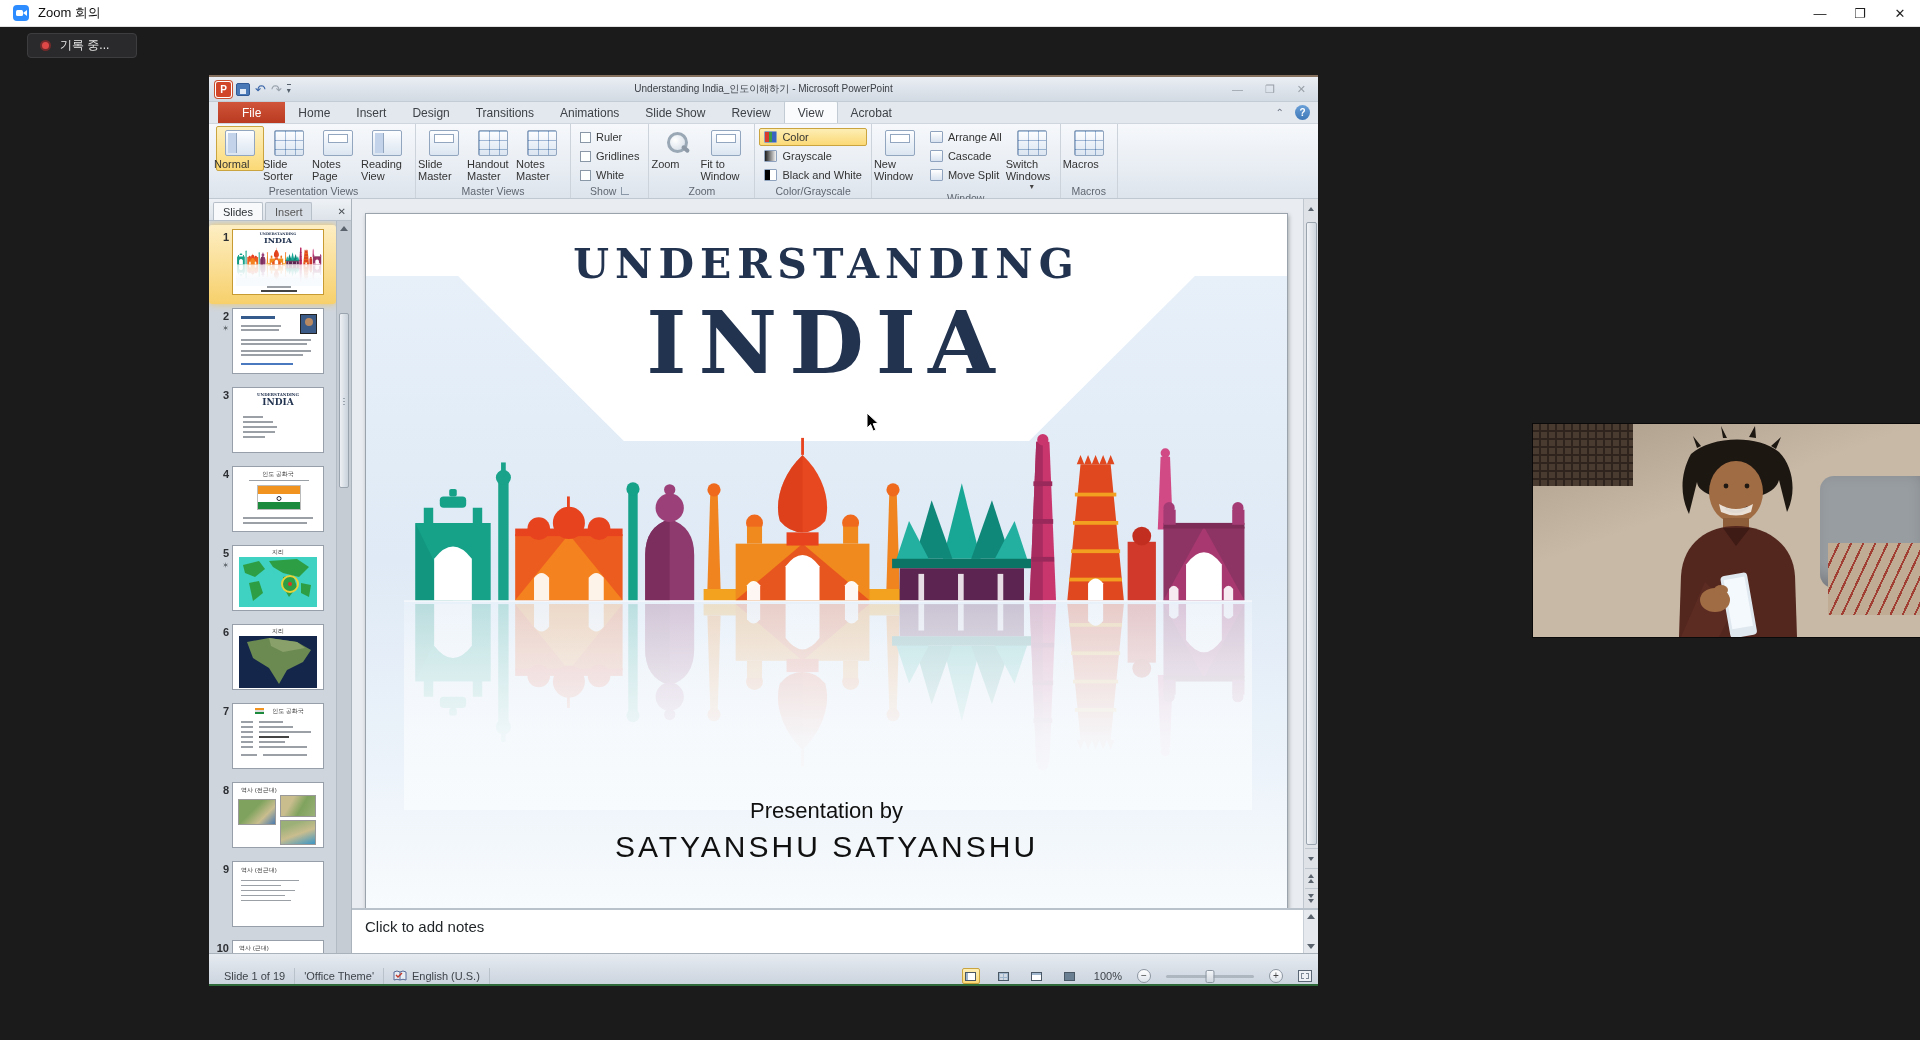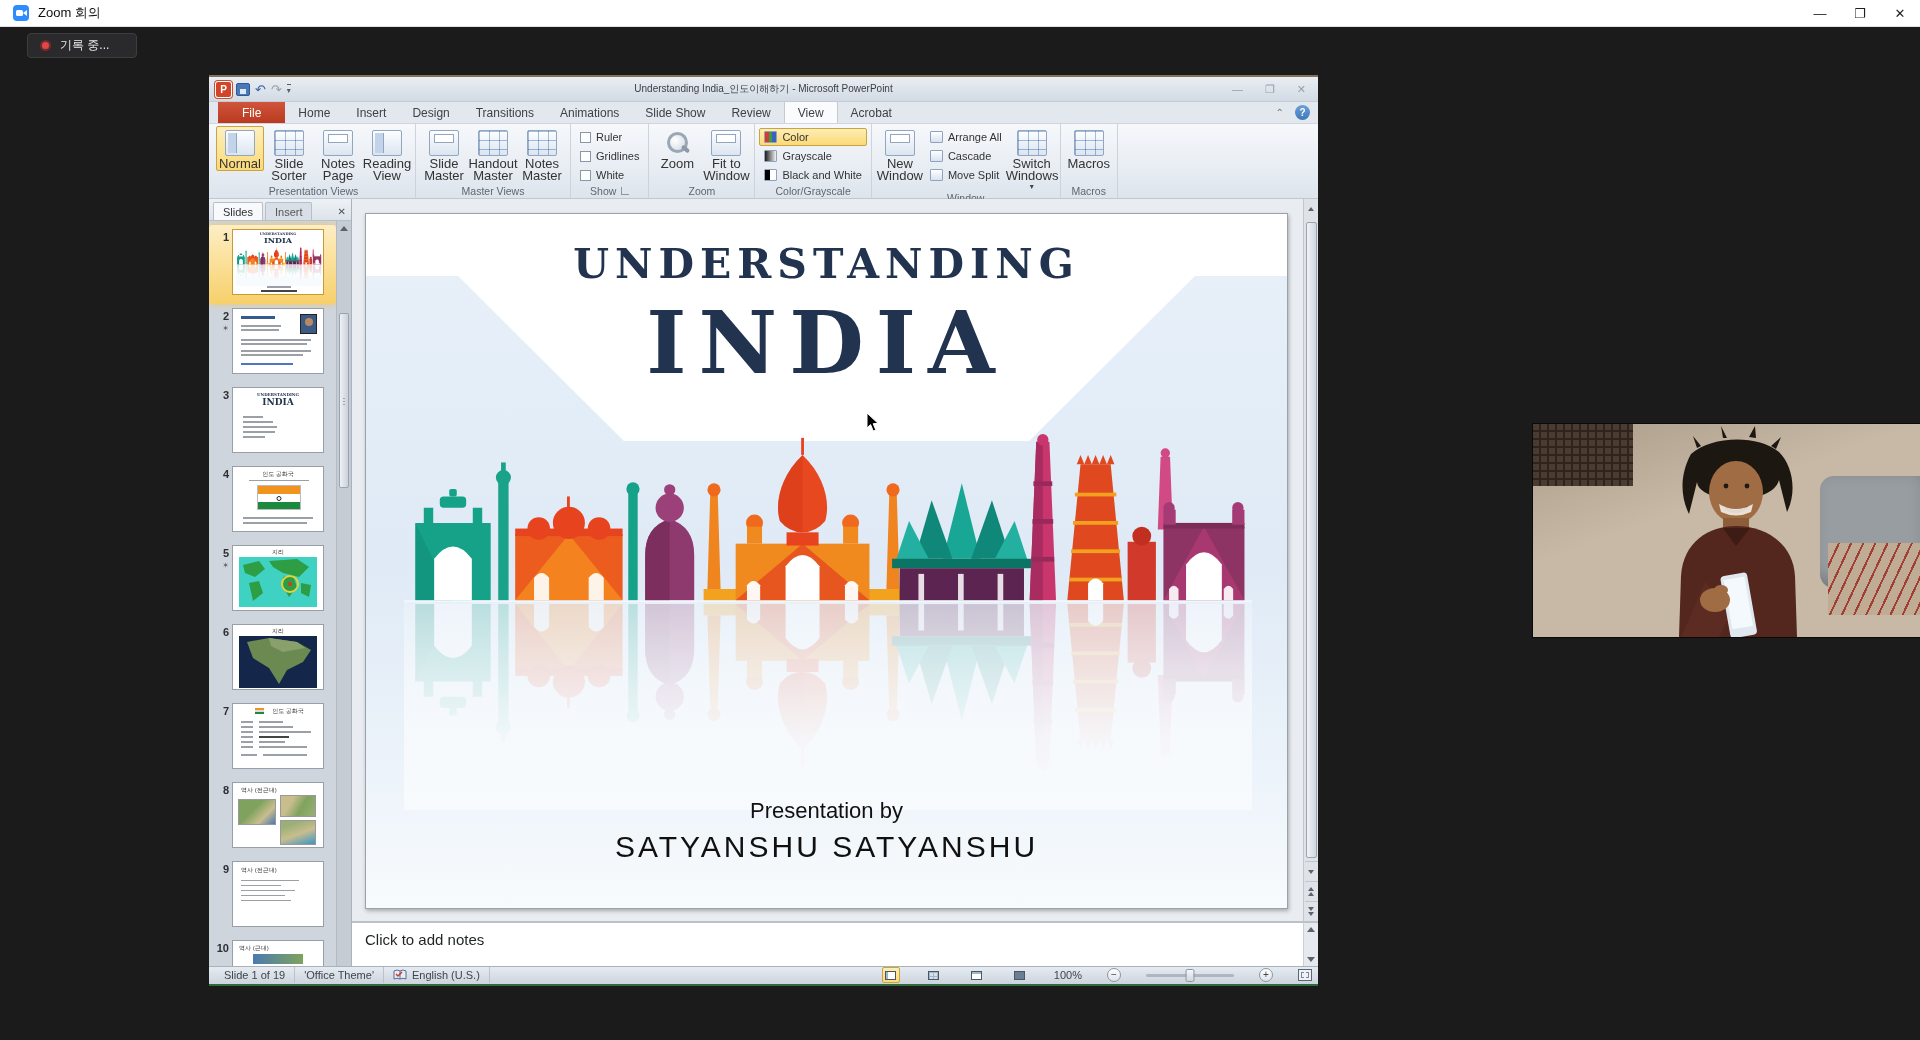--- a/index.html
+++ b/index.html
@@ -44,21 +44,21 @@
   .rgroup{display:flex;flex-direction:column;border-right:1px solid #ccd3db;padding:2px 4px 0;position:relative}
   .gbody{flex:1;display:flex;align-items:flex-start;gap:1px}
   .gcol{display:flex;flex-direction:column;gap:1px;padding-top:2px}
   .glabel{height:15px;text-align:center;font-size:10.5px;color:#5f6670;display:flex;align-items:center;justify-content:center;gap:5px}
   .rbig{width:48px;display:flex;flex-direction:column;align-items:center;padding-top:3px;border:1px solid transparent;border-radius:2px}
   .rbig.sel{background:linear-gradient(#fdf0c0,#fbd976);border-color:#c9a43f}
   .ric{width:30px;height:26px;background:linear-gradient(#fdfeff,#dbe5f1);border:1px solid #93a6c0;border-radius:2px;margin-bottom:2px;position:relative;overflow:hidden}
   .ric.v1::after{content:"";position:absolute;left:2px;top:2px;bottom:2px;width:8px;background:#c3d4ea;border-right:1px solid #93a6c0}
   .ric.v2{background-image:linear-gradient(#fdfeff,#dbe5f1),linear-gradient(90deg,#aac0da 1px,transparent 1px),linear-gradient(#aac0da 1px,transparent 1px);background-size:100% 100%,10px 9px,10px 9px;background-blend-mode:multiply}
   .ric.v3::after{content:"";position:absolute;left:4px;top:3px;right:4px;height:7px;background:#fff;border:1px solid #93a6c0}
-  .blbl{font-size:13px;color:#333;text-align:center;line-height:12px;width:52px}
+  .blbl{font-size:11px;color:#333;line-height:12px;width:52px}
   .rsm{display:flex;align-items:center;gap:5px;font-size:11px;color:#333;padding:1px 4px;height:18px;border:1px solid transparent;border-radius:2px}
   .rsm.sel{background:linear-gradient(#fdeeb5,#fbd976);border-color:#c9a43f}
   .ic14{width:13px;height:12px;background:linear-gradient(#fff,#d8e2ef);border:1px solid #8fa3bf;border-radius:1px;flex:none}
   .ic-color{background:linear-gradient(90deg,#d83a2c 0 34%,#3c9a46 34% 67%,#3a62c0 67%)}
   .ic-gray{background:linear-gradient(90deg,#1c1c1c,#f4f4f4)}
   .ic-bw{background:linear-gradient(90deg,#000 0 50%,#fff 50%)}
   .cb{width:11px;height:11px;border:1px solid #8a97a6;background:#fdfefe;flex:none}
   .dlg{width:8px;height:8px;border-left:1px solid #8a97a6;border-bottom:1px solid #8a97a6}
   .magnifier{width:26px;height:26px;position:relative;margin-bottom:2px}
   .magnifier::before{content:"";position:absolute;left:3px;top:2px;width:15px;height:15px;border:3px solid #9aa7b5;border-radius:50%;background:radial-gradient(circle at 35% 35%,#fff,#cfd9e4)}
@@ -100,23 +100,23 @@
   .s-author{position:absolute;top:616px;width:100%;text-align:center;font-size:30px;letter-spacing:3px;color:#101010}
   .vscroll{position:absolute;right:0;top:0;bottom:0;width:15px;background:#dfe3e8;border-left:1px solid #c0c7cf;display:flex;flex-direction:column;align-items:center}
   .vs-thumb{width:11px;flex:1;margin:3px 0;background:linear-gradient(90deg,#f2f4f7,#cfd6de);border:1px solid #9aa4af;border-radius:2px}
   .vs-btn{width:13px;height:20px;display:flex;flex-direction:column;align-items:center;justify-content:center;gap:1px;border-top:1px solid #c0c7cf}
   .mini-tri-up{width:0;height:0;border-left:3.5px solid transparent;border-right:3.5px solid transparent;border-bottom:4px solid #5a636d}
   .mini-tri-dn{width:0;height:0;border-left:3.5px solid transparent;border-right:3.5px solid transparent;border-top:4px solid #5a636d}
   .notes{height:45px;background:#fff;border-top:2px solid #b9c1ca;position:relative;flex:none}
   .notes-text{position:absolute;left:13px;top:8px;font-size:15px;color:#1f2326}
   .notes-scroll{position:absolute;right:0;top:0;bottom:0;width:15px;background:#e6eaee;border-left:1px solid #c9d0d8}
 
-  .status{height:18px;background:linear-gradient(#e6ebf1,#ccd4de);border-top:1px solid #a9b1ba;display:flex;align-items:flex-start;font-size:11px;color:#3f444a;padding:0 6px;flex:none}
+  .status{height:31px;background:linear-gradient(#e6ebf1,#ccd4de);border-top:1px solid #a9b1ba;display:flex;align-items:flex-end;font-size:11px;color:#3f444a;padding:0 6px;flex:none}
   .st-item{padding:0 9px;border-right:1px solid #b9c1ca;display:flex;align-items:center;gap:5px;height:16px}
-  .st-right{margin-left:auto;display:flex;align-items:center;gap:25px}
+  .st-right{margin-left:auto;display:flex;align-items:center;gap:15px}
   .vbtn{width:18px;height:16px;border:1px solid transparent;border-radius:2px;display:flex;align-items:center;justify-content:center}
   .vbtn.sel{background:linear-gradient(#fdeeb5,#fbd976);border-color:#c9a43f}
   .mi{width:11px;height:9px;border:1px solid #4a5866;background:#fff}
   .mi.m1{box-shadow:inset 2px 0 #9fb6cc}
   .mi.m2{background:linear-gradient(90deg,#9fb6cc 1px,transparent 1px),linear-gradient(#9fb6cc 1px,transparent 1px);background-size:4px 4px}
   .mi.m3{box-shadow:inset 0 2px #9fb6cc}
   .mi.m4{background:#6b7f93}
   .zbtn{width:14px;height:14px;border-radius:50%;border:1px solid #8d97a2;background:linear-gradient(#fff,#dde3ea);display:flex;align-items:center;justify-content:center;font-size:10px;color:#444;line-height:1}
   .zslider{width:88px;height:3px;background:#aeb6c0;border-radius:2px;position:relative}
   .zthumb{position:absolute;left:50%;top:-5px;width:9px;height:13px;background:linear-gradient(#f5f7f9,#cfd6de);border:1px solid #8d97a2;border-radius:2px;transform:translateX(-50%)}

